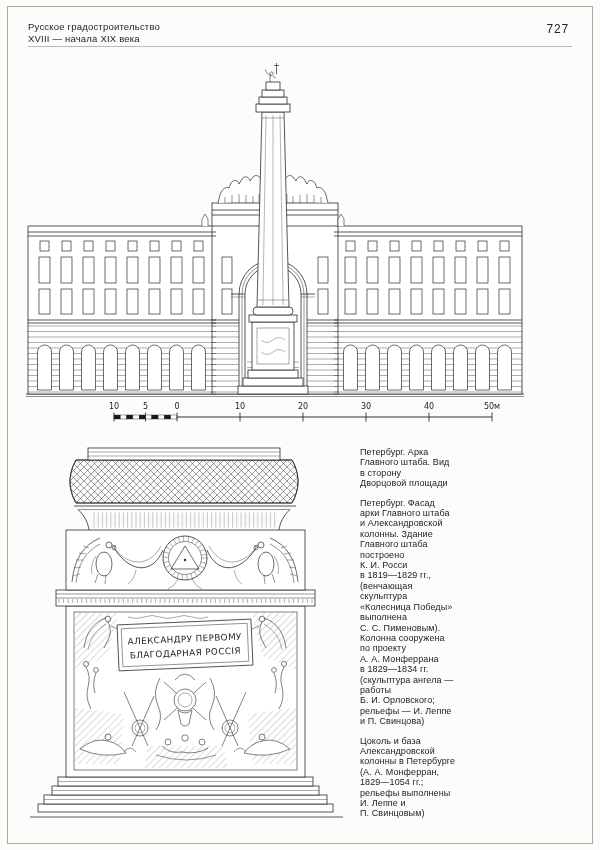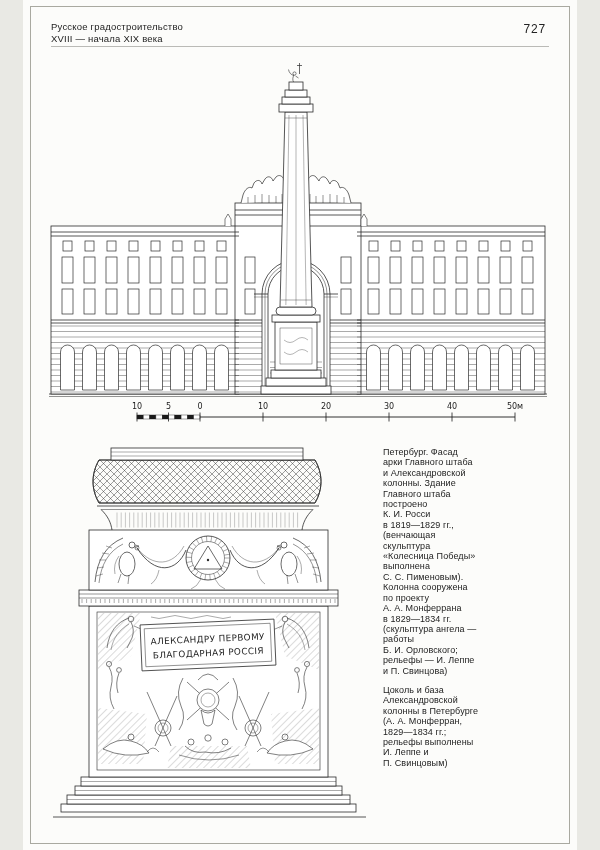--- a/index.html
+++ b/index.html
@@ -1,18 +1,18 @@
 <!DOCTYPE html>
 <html><head>
 <meta charset="utf-8">
 <style>
   *{margin:0;padding:0;box-sizing:border-box}
   html,body{background:#e9e9e4}
   body{font-family:"Liberation Sans",sans-serif;color:#1c1c1c}
-  .page{position:relative;width:554px;height:850px;background:#fcfcfa;margin:0 auto;overflow:hidden}
+  .page{position:relative;width:600px;height:850px;background:#fcfcfa;margin:0 auto;overflow:hidden}
   .frame{position:absolute;left:7px;top:6px;right:7px;bottom:6px;border:1px solid #a9a9a0;pointer-events:none}
   .running-title{position:absolute;left:28px;top:21px;font-size:9.5px;line-height:1.3;white-space:pre-line;letter-spacing:.2px;color:#222}
   .page-number{position:absolute;right:31px;top:22px;font-size:12px;letter-spacing:.8px;color:#222}
   .header-rule{position:absolute;left:28px;right:28px;top:46px;height:1px;background:#6a6a63;opacity:.45}
   .fig-top{position:absolute;left:26px;top:60px}
   .fig-scale{position:absolute;left:26px;top:400px}
   .fig-bottom{position:absolute;left:28px;top:446px}
   .captions{position:absolute;left:360px;top:447px;width:166px;font-size:9px;line-height:10.4px;color:#222}
   .caption{white-space:pre-line;margin-bottom:9px;letter-spacing:.1px}
   svg{display:block}
@@ -536,20 +536,24 @@
           <rect x="90" y="176" width="134" height="46" fill="#fff"></rect>
           <rect x="94" y="180" width="126" height="38" stroke-width="0.5"></rect>
           <text x="157" y="196" text-anchor="middle" font-size="8.8" letter-spacing="0.4">АЛЕКСАНДРУ ПЕРВОМУ</text>
           <text x="157" y="210" text-anchor="middle" font-size="8.8" letter-spacing="0.4">БЛАГОДАРНАЯ РОССІЯ</text>
         </g>
       </g>
     </g>
   </svg>
 
   <div class="captions">
+    <div class="caption">Петербург. Арка
+Главного штаба. Вид
+в сторону
+Дворцовой площади</div>
     <div class="caption">Петербург. Фасад
 арки Главного штаба
 и Александровской
 колонны. Здание
 Главного штаба
 построено
 К. И. Росси
 в 1819—1829 гг.,
 (венчающая
 скульптура
@@ -562,18 +566,18 @@
 в 1829—1834 гг.
 (скульптура ангела —
 работы
 Б. И. Орловского;
 рельефы — И. Леппе
 и П. Свинцова)</div>
     <div class="caption">Цоколь и база
 Александровской
 колонны в Петербурге
 (А. А. Монферран,
-1829—1834 гг.;
+1829—1054 гг.;
 рельефы выполнены
 И. Леппе и
 П. Свинцовым)</div>
   </div>
 </div>
 
 </body></html>

